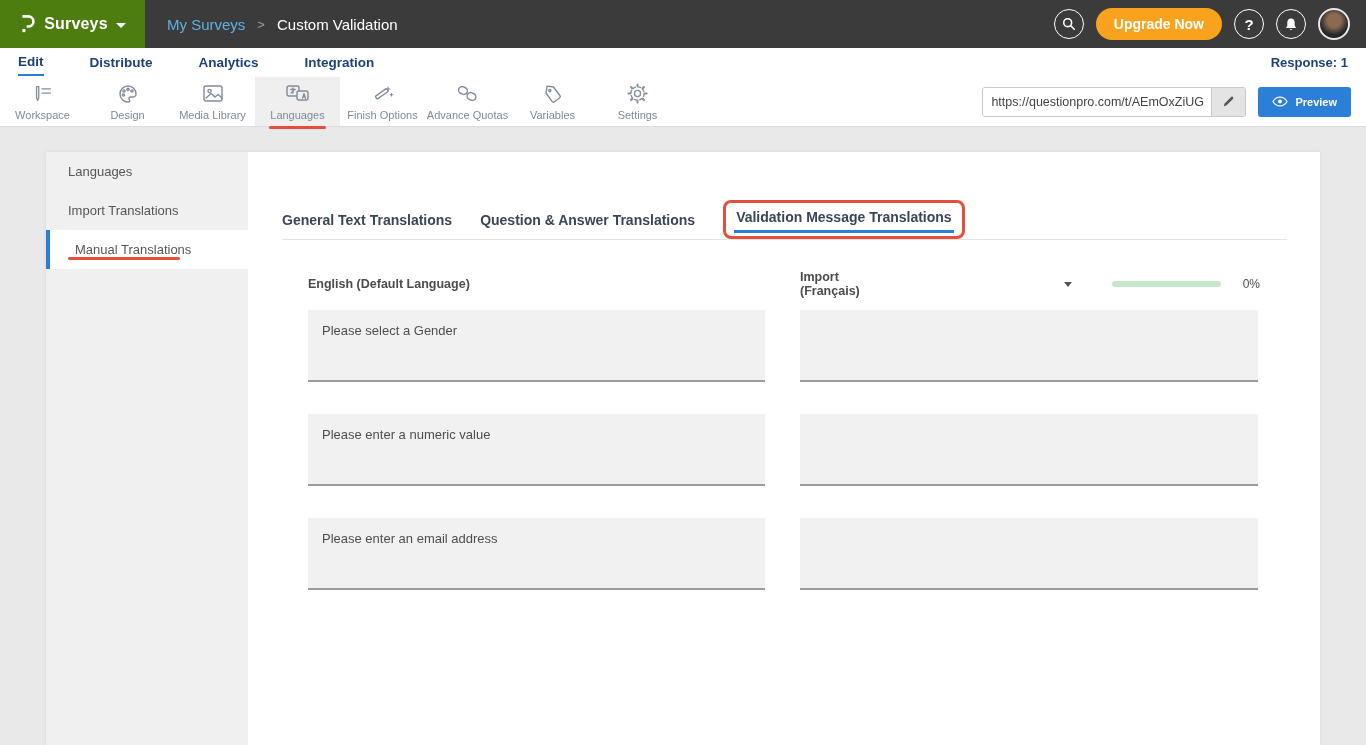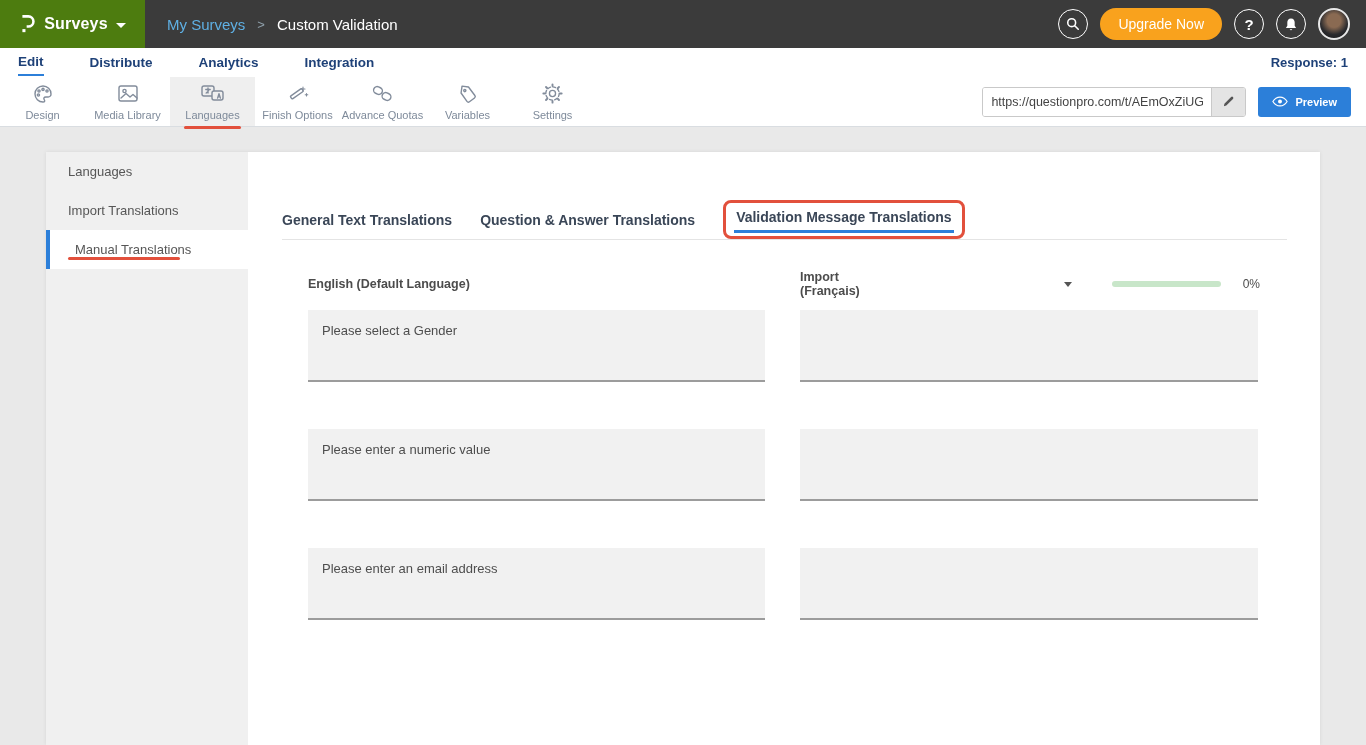--- a/index.html
+++ b/index.html
@@ -16,21 +16,21 @@
     border-right:5px solid transparent; border-top:5px solid #fff; margin-top:2px; }
   .breadcrumb { display:flex; align-items:center; gap:12px; margin-left:22px; font-size:15px; }
   .bc-link { color:#5fb0e4; cursor:pointer; }
   .bc-sep { color:#8fa0ab; font-size:13px; }
   .bc-current { color:#fff; }
   .topbar-right { margin-left:auto; display:flex; align-items:center; gap:12px; padding-right:16px; }
   .circle-btn { width:30px; height:30px; border:1.6px solid #fff; border-radius:50%;
     display:flex; align-items:center; justify-content:center; color:#fff; cursor:pointer;
     font-size:15px; font-weight:700; background:transparent; }
   .upgrade-btn { background:#f9a21d; color:#fff; border:none; border-radius:16px;
-    height:32px; padding:0 18px; font-size:14px; font-weight:400; cursor:pointer;text-align:center; }
+    height:32px; padding:0 18px; font-size:14px; font-weight:700; cursor:pointer;text-align:center; }
   .avatar { width:32px; height:32px; border-radius:50%; cursor:pointer;
     background:radial-gradient(circle at 50% 38%, #8a6a52 0 30%, #2b2b2e 62%, #141416 100%);
     border:2px solid #e8e8e8; }
 
   
   .navbar { position:absolute; left:0; top:48px; width:1366px; height:29px; background:#fff;
     display:flex; align-items:center; padding:0 18px; }
   .nav-item { font-size:13.5px; font-weight:700; color:#1e4178; margin-right:46px;
     cursor:pointer; padding:4px 0 5px; }
   .nav-item.active { border-bottom:2px solid #2c7fd9; }
@@ -85,21 +85,21 @@
   .src-head { width:457px; }
   .tgt-head { display:flex; align-items:center; margin-left:35px; width:460px; }
   .tgt-caret { width:0; height:0; border-left:4.5px solid transparent;
     border-right:4.5px solid transparent; border-top:5px solid #555; margin-left:188px;
     cursor:pointer; }
   .progress-track { width:146px; height:6px; background:#c8e6c9; border-radius:3px;
     margin-left:40px; }
   .progress-pct { font-size:12px; color:#4c4c4c; margin-left:22px; }
 
   .rows { position:absolute; left:60px; top:158px; width:952px; }
-  .t-row { display:flex; margin-bottom:47px; }
+  .t-row { display:flex; margin-bottom:32px; }
   .t-area { width:457px; height:72px; background:#f1f1f1; border:none;
     border-bottom:2px solid #9c9c9c; padding:13px 14px; font-size:13px; color:#4e4e4e;
     font-family:"Liberation Sans",sans-serif; }
   .t-area.tgt { margin-left:35px; width:458px; cursor:text; }
 </style>
 </head>
 <body>
 
 <div class="topbar">
   <div class="logo-block">
@@ -139,20 +139,30 @@
 <div class="navbar">
   <span class="nav-item active">Edit</span>
   <span class="nav-item">Distribute</span>
   <span class="nav-item">Analytics</span>
   <span class="nav-item">Integration</span>
   <span class="response">Response: 1</span>
 </div>
 
 <div class="toolbar">
 
+  <div class="tool-item">
+    <span class="ticon">
+      <svg width="24" height="20" viewBox="0 0 26 20">
+        <path d="M6 2 L6 14 L7.2 17 L8.4 14 L8.4 2 Z"></path>
+        <line x1="12" y1="4.5" x2="21" y2="4.5"></line>
+          <line x1="12" y1="9" x2="21" y2="9"></line>
+      </svg>
+    </span>
+    <span class="tlabel">Workspace</span>
+  </div>
 
   <div class="tool-item">
     <span class="ticon">
       <svg width="22" height="20" viewBox="0 0 22 20">
         <path d="M11 2 a8 8 0 1 0 0 16 c2 0 2-1.4 1.2-2.4 c-.8-1-.3-2.6 1.6-2.6 h2.4 a2.8 2.8 0 0 0 2.8-3 A8 8 0 0 0 11 2 Z"></path>
         <circle cx="7" cy="7" r="1.1"></circle>
           <circle cx="11" cy="5.4" r="1.1"></circle>
           <circle cx="15" cy="7" r="1.1"></circle>
           <circle cx="6.4" cy="11" r="1.1"></circle>
       </svg>

